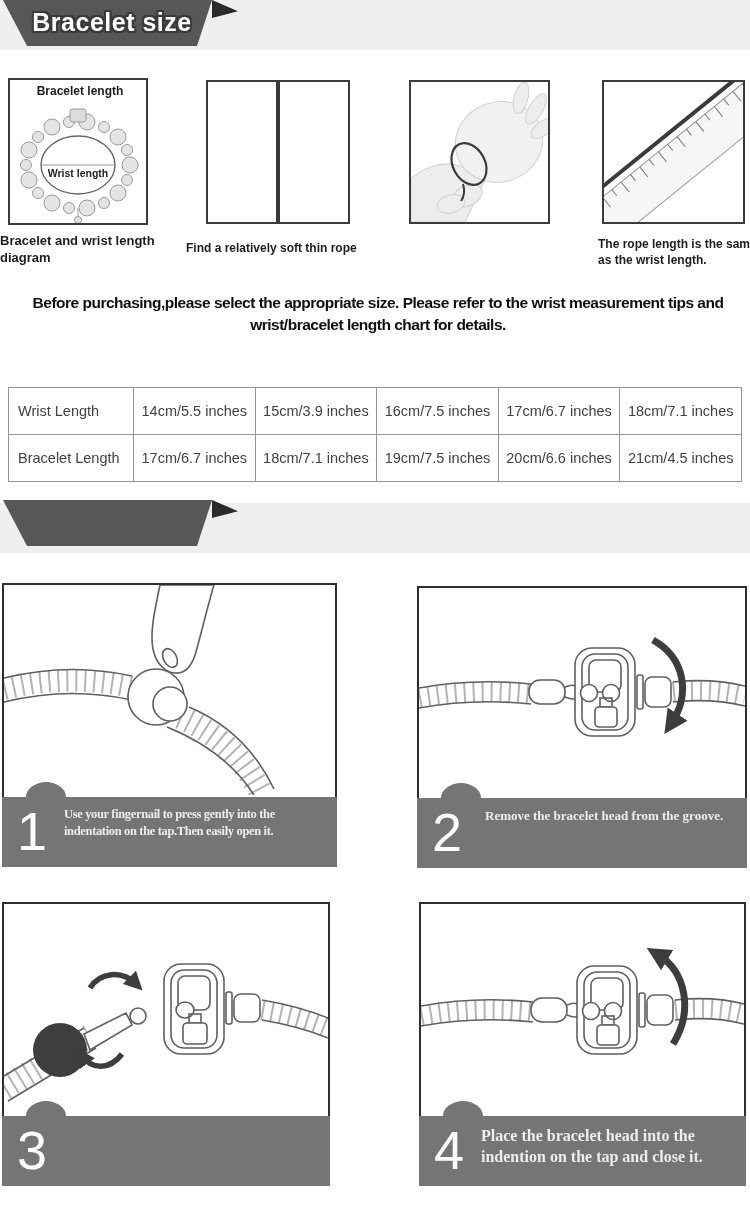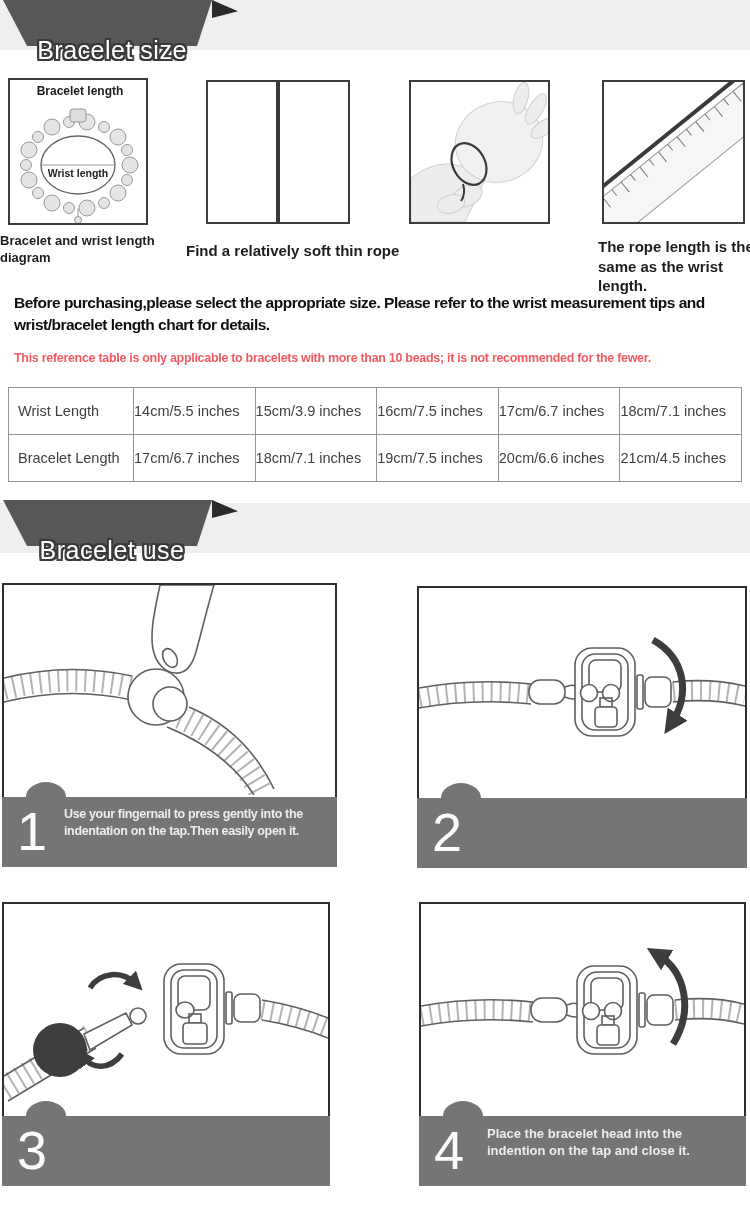--- a/index.html
+++ b/index.html
@@ -10,51 +10,51 @@
   .page{position:relative;width:750px;height:1213px;background:#ffffff;overflow:hidden;
         font-family:"Liberation Sans","DejaVu Sans",sans-serif;}
 
   
   .banner-strip{position:absolute;left:0;width:750px;height:50px;background:var(--banner_strip);}
   .ribbon{position:absolute;left:0;width:240px;height:46px;background:var(--ribbon);
           clip-path:polygon(3px 0,212px 0,197px 100%,27px 100%);}
   .ribbon-fold{position:absolute;left:212px;width:26px;height:18px;background:var(--ribbon_fold);
           clip-path:polygon(0 0,100% 62%,0 100%);}
   .banner-label{position:absolute;left:28px;width:168px;text-align:center;
-          font-size:25px;font-weight:400;color:#ffffff;letter-spacing:.5px;
+          font-size:25px;font-weight:700;color:#ffffff;letter-spacing:.5px;
           text-shadow:-2px -2px 0 #3a3a3a,2px -2px 0 #3a3a3a,-2px 2px 0 #3a3a3a,2px 2px 0 #3a3a3a,
-                      -2px 0 0 #3a3a3a,2px 0 0 #3a3a3a,0 -2px 0 #3a3a3a,0 2px 0 #3a3a3a;margin-top:28px;}
+                      -2px 0 0 #3a3a3a,2px 0 0 #3a3a3a,0 -2px 0 #3a3a3a,0 2px 0 #3a3a3a;}
 
   
   .figure{position:absolute;background:#fff;border:2px solid #3c3c3c;box-sizing:border-box;}
   .figure svg{display:block;width:100%;height:100%;}
-  .fig-caption{position:absolute;font-weight:700;color:#1d1d1d;font-size:15px;line-height:1.3;}
+  .fig-caption{position:absolute;font-weight:700;color:#1d1d1d;font-size:12px;line-height:1.3;}
   .rope-line{position:absolute;left:50%;top:0;bottom:0;width:4px;margin-left:-2px;background:#3a3a3a;}
 
   .intro-text{position:absolute;left:14px;top:292px;width:728px;font-size:15.5px;font-weight:700;
-          letter-spacing:-0.5px;color:#0f0f0f;line-height:1.42;}
+          letter-spacing:-0.5px;color:#0f0f0f;line-height:1.42;text-align:center;}
   .notice-text{position:absolute;left:14px;top:351px;font-size:12.5px;font-weight:700;
           letter-spacing:-0.3px;color:var(--notice_red);white-space:nowrap;}
 
   
   table.size-table{position:absolute;left:8px;top:387px;width:734px;height:95px;
           border-collapse:collapse;table-layout:fixed;border:1px solid var(--table_border);}
   table.size-table td{border:1px solid var(--table_border);font-size:14.5px;color:#3f4245;
-          text-align:left;padding:0;}
+          text-align:center;padding:0;}
   table.size-table td.rowhead{text-align:left;padding-left:9px;width:115px;}
 
   
   .panel{position:absolute;background:#fff;border:2px solid #2e2e2e;box-sizing:border-box;}
   .panel svg.art{position:absolute;left:0;top:0;width:100%;height:calc(100% - 70px);}
   .step-bar{position:absolute;left:-2px;right:-2px;bottom:-2px;height:70px;background:var(--step_bar);}
   .step-bump{position:absolute;top:-15px;left:24px;width:40px;height:15px;background:var(--step_bar);
           border-radius:20px 20px 0 0 / 15px 15px 0 0;}
   .step-number{position:absolute;left:15px;top:5px;font-size:54px;line-height:58px;font-weight:400;
           color:#fcfcfc;font-family:"Liberation Sans",sans-serif;}
-  .step-text{position:absolute;top:9px;color:#ededed;font-weight:600;line-height:1.34;}
+  .step-text{position:absolute;top:9px;color:#ededed;font-weight:600;line-height:1.34;font-family:Liberation Serif, serif;}
 </style>
 </head>
 <body>
 
 <div class="page">
 
   <div class="banner-strip" style="top:0"></div>
   <div class="ribbon-fold" style="top:0"></div>
   <div class="ribbon" style="top:0"></div>
   <div class="banner-label" style="top:8px">Bracelet size</div>
@@ -137,21 +137,20 @@
             <line x1="142" y1="60" x2="142" y2="68"></line>
           <line x1="154" y1="60" x2="154" y2="73"></line>
             <line x1="166" y1="60" x2="166" y2="68"></line>
         </g>
       </g>
     </svg>
   </div>
   <div class="fig-caption" style="left:598px;top:237px;width:160px">The rope length is the same as the wrist length.</div>
 
   <div class="intro-text">Before purchasing,please select the appropriate size. Please refer to the wrist measurement tips and wrist/bracelet length chart for details.</div>
-  <div class="notice-text">This reference table is only applicable to bracelets with more than 10 beads; it is not recommended for the fewer.</div>
 
   <table class="size-table">
     <tbody>
         <tr>
       <td class="rowhead">Wrist Length</td>
       <td>14cm/5.5 inches</td>
       <td>15cm/3.9 inches</td>
       <td>16cm/7.5 inches</td>
       <td>17cm/6.7 inches</td>
       <td>18cm/7.1 inches</td>
@@ -163,21 +162,20 @@
       <td>19cm/7.5 inches</td>
       <td>20cm/6.6 inches</td>
       <td>21cm/4.5 inches</td>
     </tr>
   </tbody>
     </table>
 
   <div class="banner-strip" style="top:503px"></div>
   <div class="ribbon-fold" style="top:500px"></div>
   <div class="ribbon" style="top:500px"></div>
-  <div class="banner-label" style="top:508px">Bracelet use</div>
 
   <div class="panel" style="left:2px;top:583px;width:335px;height:284px">
     <svg class="art" viewBox="0 0 331 210" preserveAspectRatio="none">
       <g stroke="#5f5f5f" stroke-width="1.6" fill="none">
         <path d="M0 104 Q65 88 128 102" stroke="#b3b3b3" stroke-width="22" stroke-dasharray="2 7"></path>
         <path d="M0 93 Q65 77 128 91"></path>
         <path d="M0 117 Q65 101 128 115"></path>
         <path d="M176 132 Q232 156 258 210" stroke="#b3b3b3" stroke-width="24" stroke-dasharray="2 7"></path>
         <path d="M185 122 Q242 146 270 204"></path>
         <path d="M163 142 Q222 166 250 210"></path>
@@ -218,20 +216,21 @@
         <rect x="181" y="110" width="12" height="9"></rect>
         <rect x="176" y="119" width="22" height="20" rx="4" fill="#ffffff"></rect>
         <rect x="218" y="87" width="6" height="34" rx="2" fill="#ffffff"></rect>
         <rect x="226" y="89" width="26" height="30" rx="7" fill="#ffffff"></rect>
         <path d="M234 52 C266 70 272 106 252 136" stroke="#3d3d3d" stroke-width="7" marker-end="url(#ah2)"></path>
       </g>
     </svg>
     <div class="step-bar">
       <div class="step-bump"></div>
       <div class="step-number">2</div>
+      <div class="step-text" style="left:68px;width:250px;font-size:13px">Remove the bracelet head from the groove.</div>
     </div>
   </div>
 
   <div class="panel" style="left:2px;top:902px;width:328px;height:284px">
     <svg class="art" viewBox="0 0 324 210" preserveAspectRatio="none">
       <defs>
         <marker id="ah3" viewBox="0 0 10 10" refX="5" refY="5" markerWidth="3.4" markerHeight="3.4" orient="auto">
           <path d="M0 0 L10 5 L0 10 Z" fill="#3d3d3d"></path>
         </marker>
       </defs>
@@ -287,17 +286,17 @@
         <rect x="181" y="112" width="12" height="9"></rect>
         <rect x="176" y="121" width="22" height="20" rx="4" fill="#ffffff"></rect>
         <rect x="218" y="89" width="6" height="34" rx="2" fill="#ffffff"></rect>
         <rect x="226" y="91" width="26" height="30" rx="7" fill="#ffffff"></rect>
         <path d="M252 140 C272 108 266 68 236 50" stroke="#3d3d3d" stroke-width="7" marker-end="url(#ah4)"></path>
       </g>
     </svg>
     <div class="step-bar">
       <div class="step-bump"></div>
       <div class="step-number">4</div>
-      <div class="step-text" style="left:68px;width:244px;font-size:13px">Place the bracelet head into the indention on the tap and close it.</div>
+      <div class="step-text" style="left:62px;width:244px;font-size:16px">Place the bracelet head into the indention on the tap and close it.</div>
     </div>
   </div>
 
 </div>
 
 </body></html>

